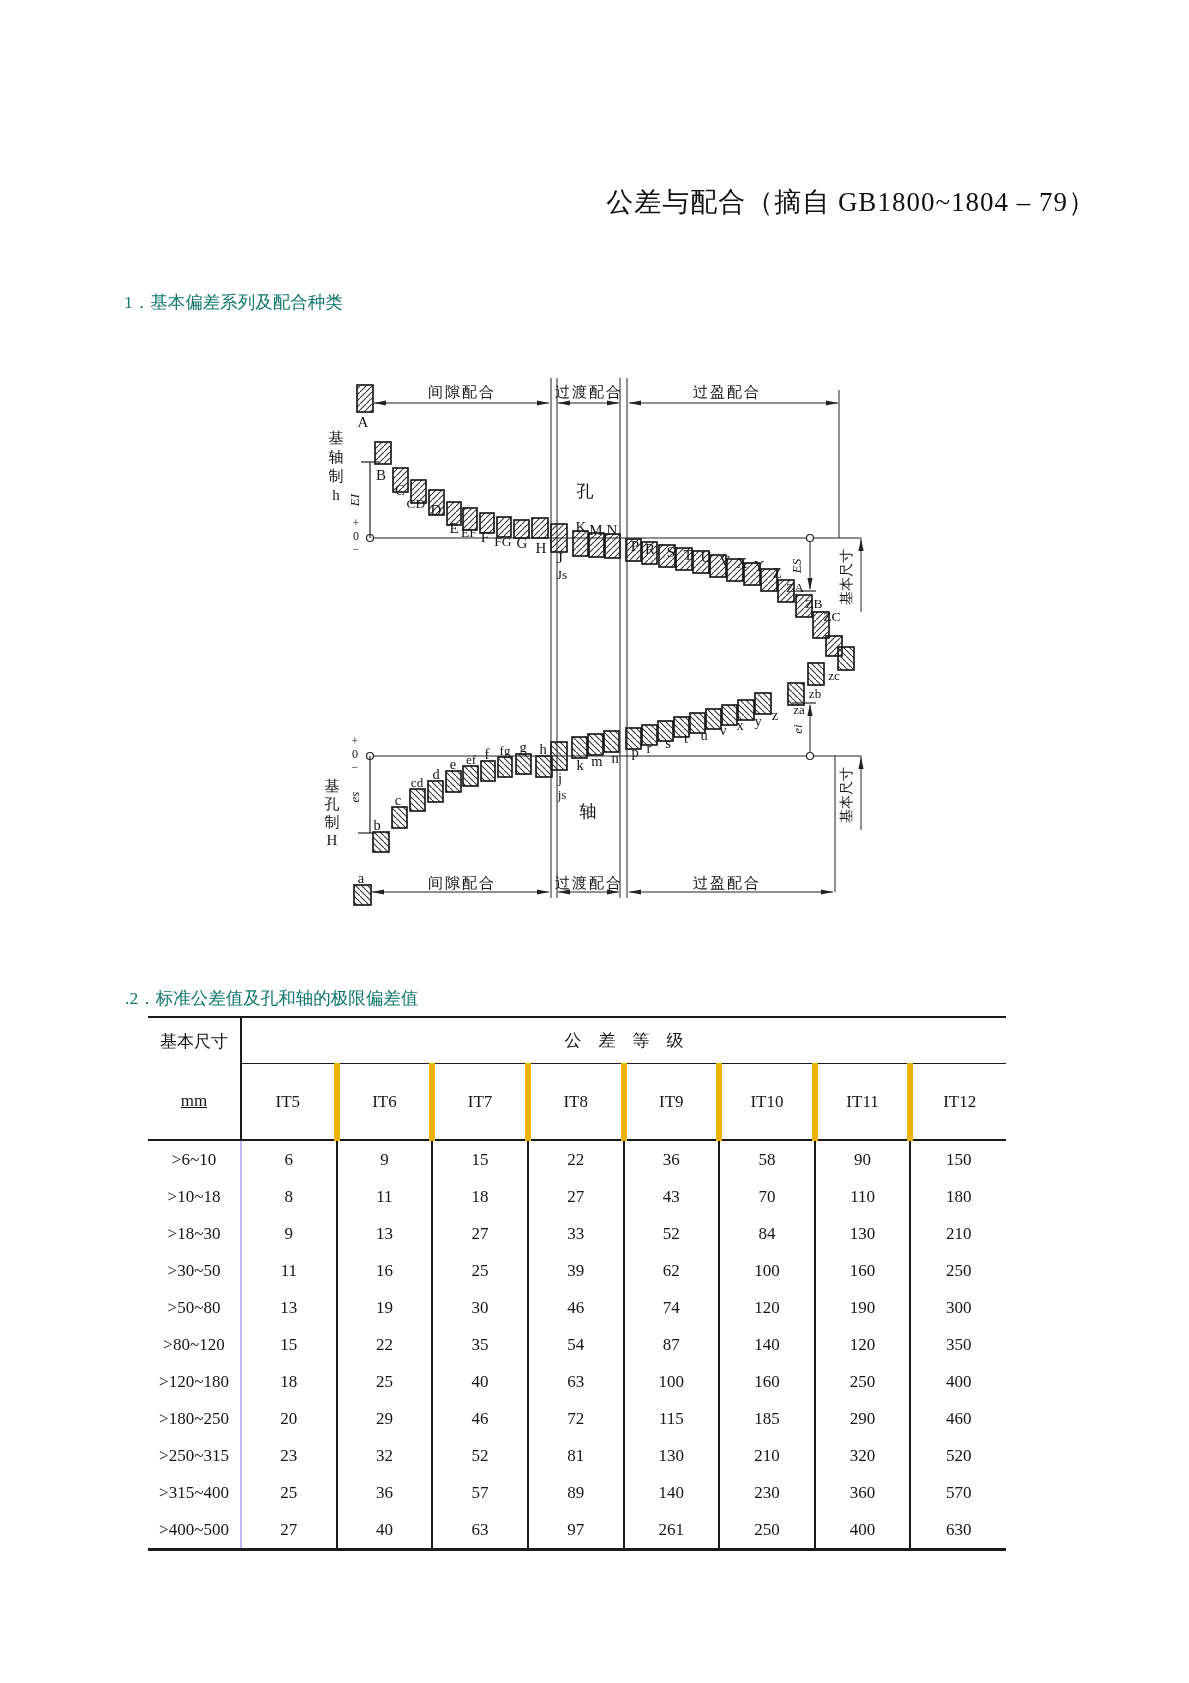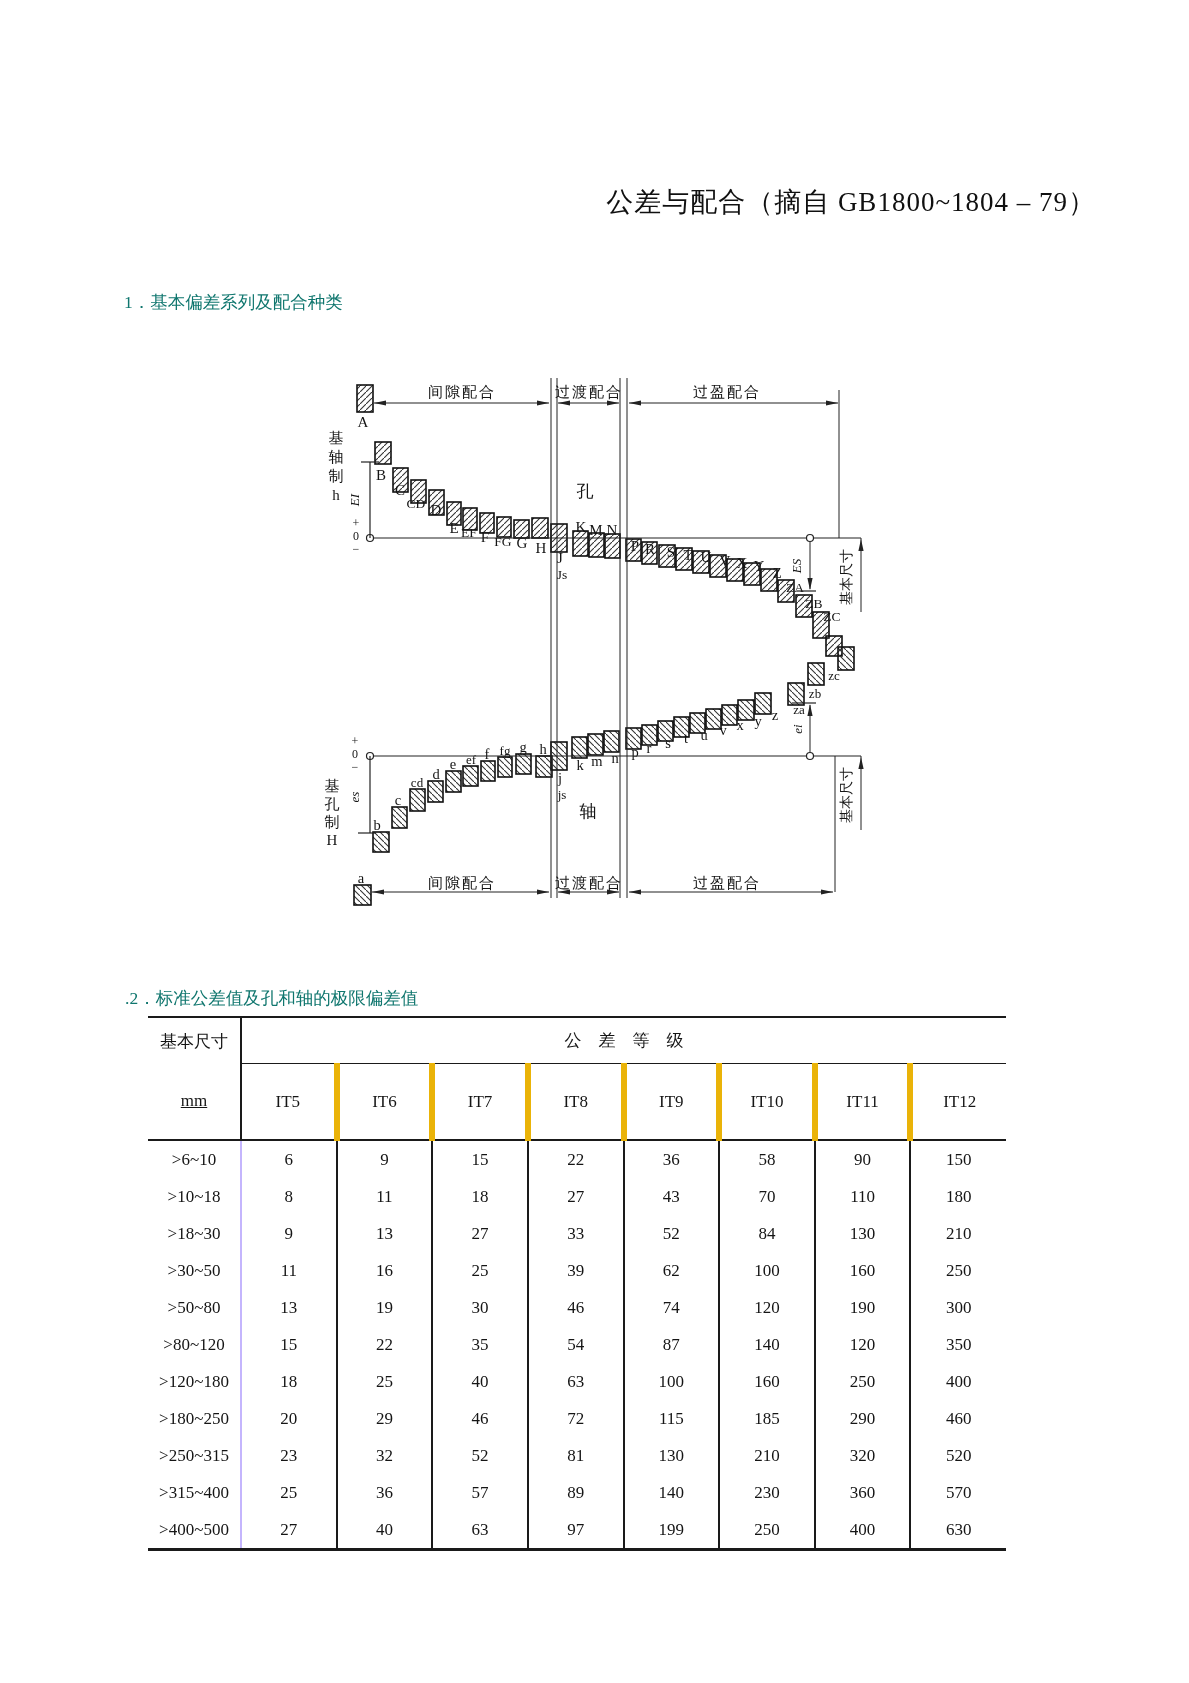--- a/index.html
+++ b/index.html
@@ -364,20 +364,20 @@
           <td class="val">230</td>
           <td class="val">360</td>
           <td class="val">570</td>
         </tr>
         <tr>
           <td class="size">&gt;400~500</td>
           <td class="val">27</td>
           <td class="val">40</td>
           <td class="val">63</td>
           <td class="val">97</td>
-          <td class="val">199</td>
+          <td class="val">261</td>
           <td class="val">250</td>
           <td class="val">400</td>
           <td class="val">630</td>
         </tr>
       </tbody>
   </table>
 </div>
 
 </body></html>

